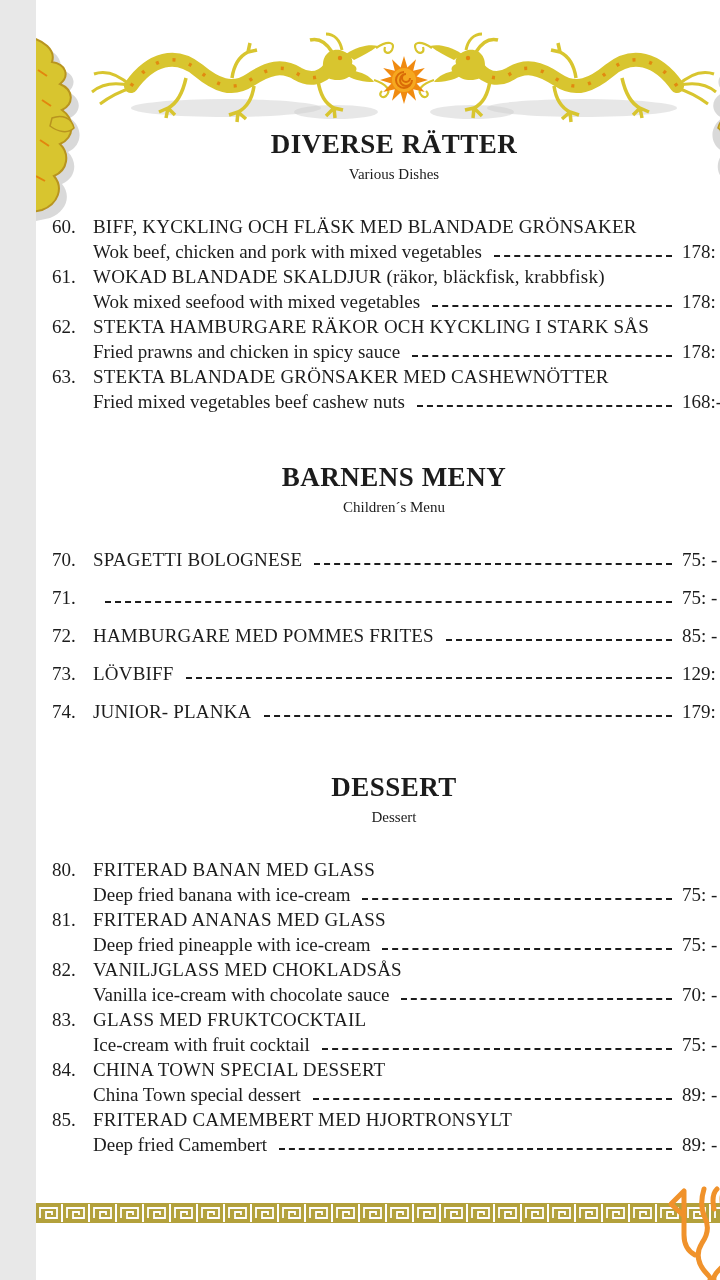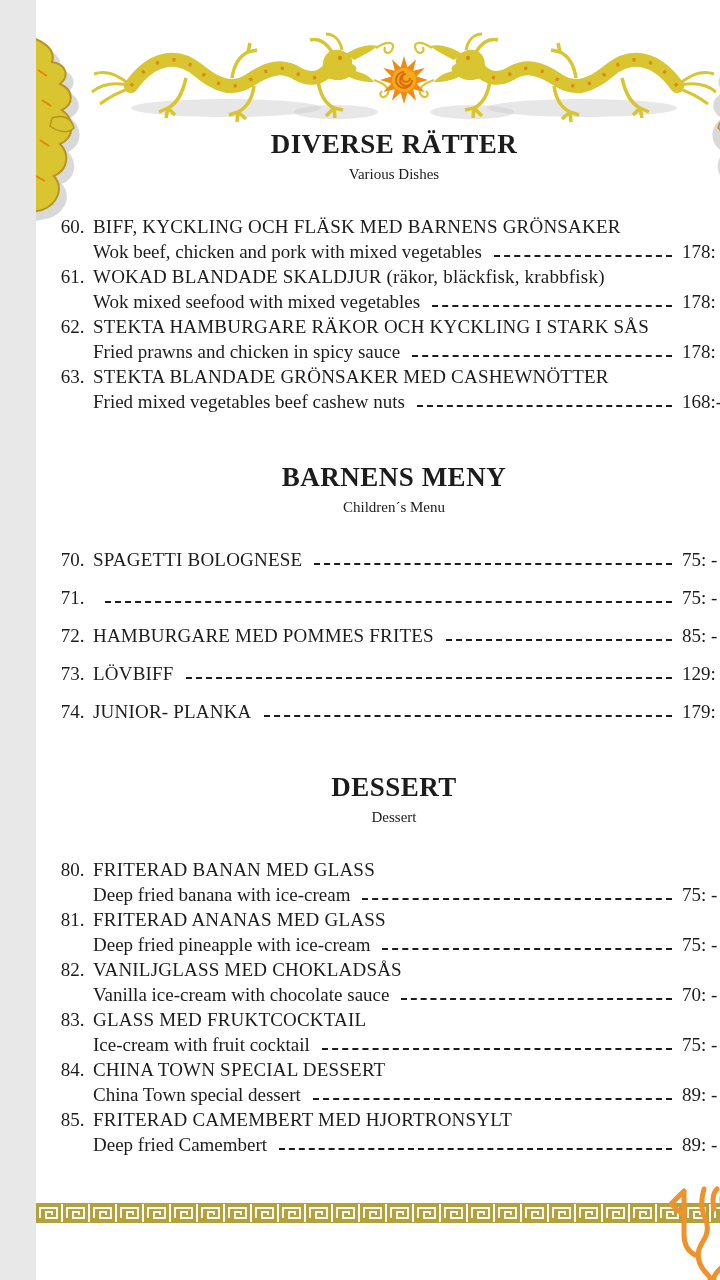--- a/index.html
+++ b/index.html
@@ -15,21 +15,21 @@
   .menu-section + .menu-section{margin-top:47px;}
   .sec-title{
     margin:0;text-align:center;font-size:27px;font-weight:bold;
     letter-spacing:.5px;line-height:32px;
   }
   .sec-sub{text-align:center;font-size:15px;line-height:28px;}
   .items{margin-top:26px;font-size:19px;}
   .item{margin:0;}
   .one-line .item{margin-bottom:13px;}
   .line{display:flex;align-items:baseline;line-height:25px;}
-  .num{width:41px;flex:none;text-align:center;}
+  .num{width:41px;flex:none;}
   .name{white-space:nowrap;letter-spacing:.2px;}
   .desc{white-space:nowrap;}
   .leader{
     flex:1;min-width:26px;height:0;align-self:flex-end;
     border-bottom:2px dashed #1c1c1c;margin:0 10px 7px 12px;
   }
   .price{flex:none;min-width:54px;text-align:left;white-space:nowrap;}
   .meander{
     position:absolute;top:1203px;left:0;width:720px;height:20px;
     display:flex;gap:2px;overflow:hidden;
@@ -90,21 +90,21 @@
   </svg>
 
   <main class="content">
   <section class="menu-section">
     <h2 class="sec-title">DIVERSE RÄTTER</h2>
     <div class="sec-sub">Various Dishes</div>
     <div class="items two-line">
   <div class="item">
     <div class="line">
       <span class="num">60.</span>
-      <span class="name">BIFF, KYCKLING OCH FLÄSK MED BARNENS GRÖNSAKER</span>
+      <span class="name">BIFF, KYCKLING OCH FLÄSK MED BLANDADE GRÖNSAKER</span>
     </div>
     <div class="line">
       <span class="num"></span>
       <span class="desc">Wok beef, chicken and pork with mixed vegetables</span>
       <span class="leader"></span>
       <span class="price">178: -</span>
     </div>
   </div>
 
   <div class="item">

